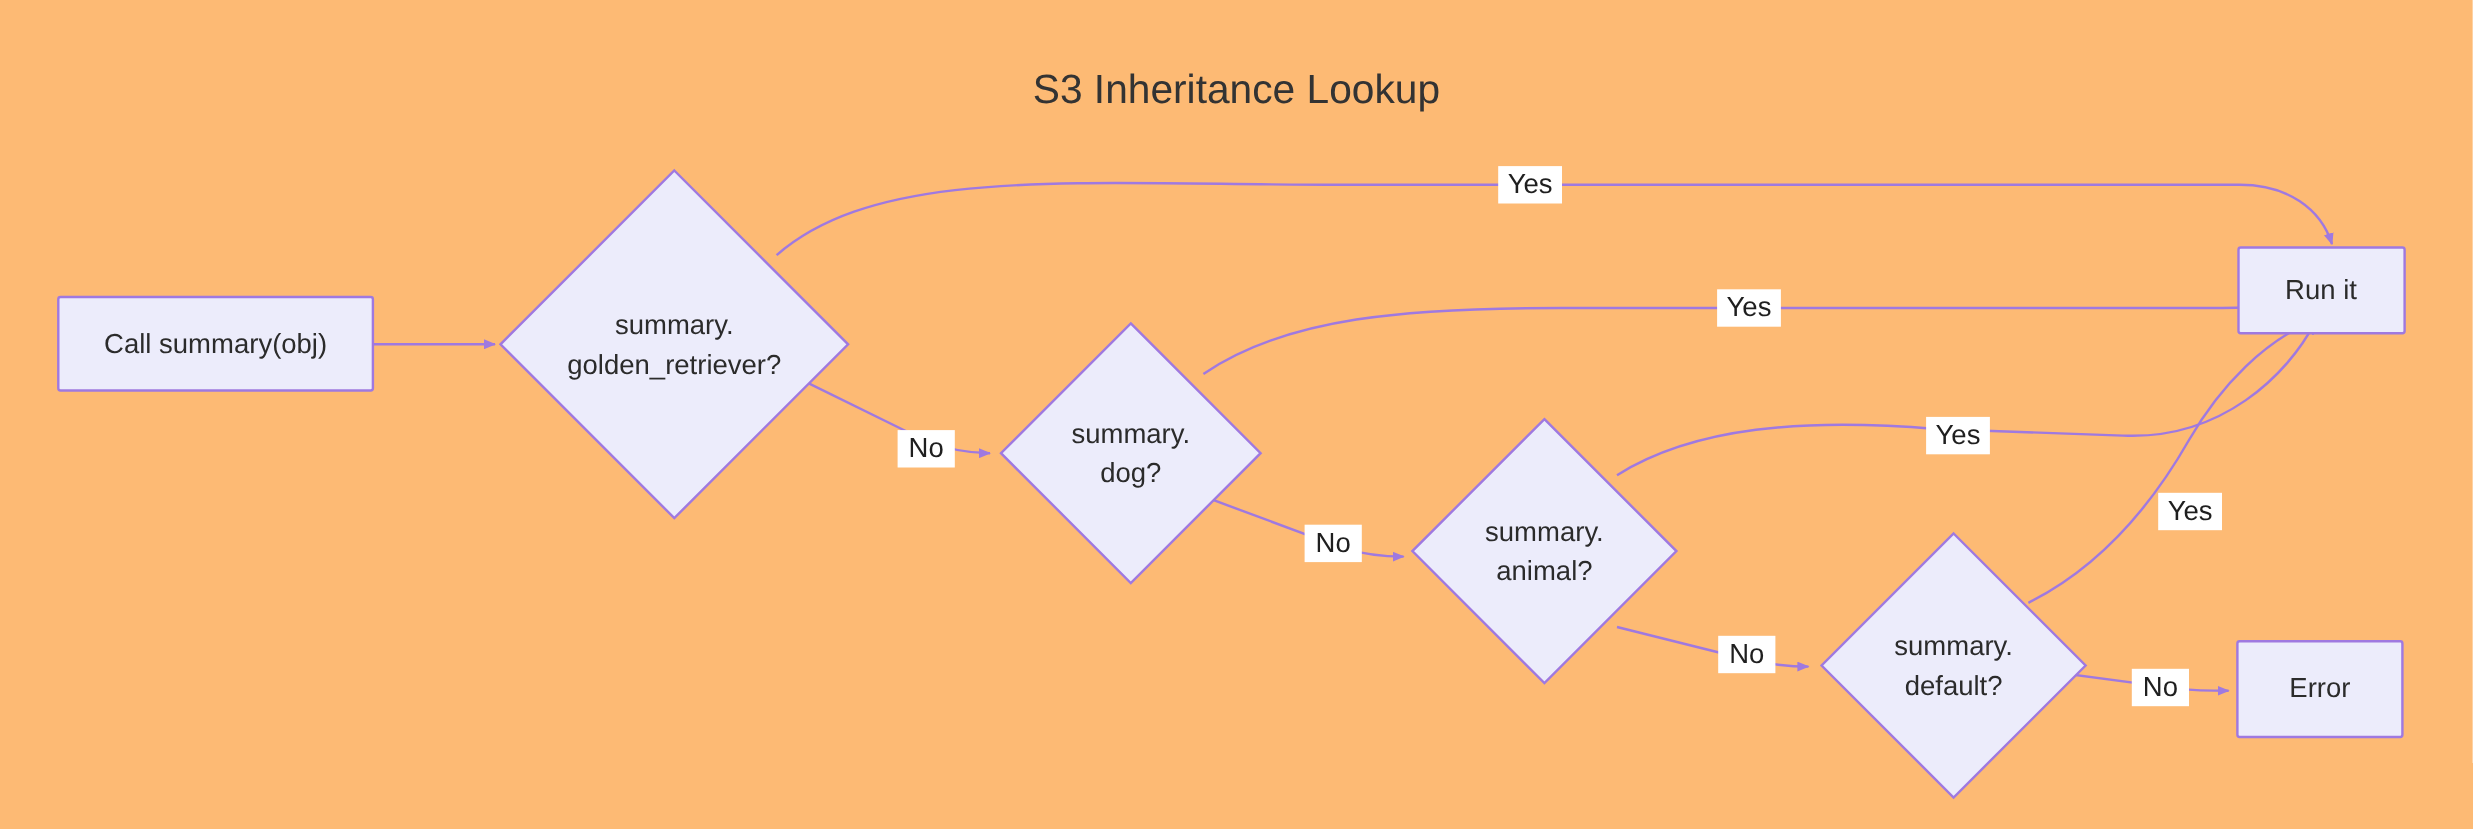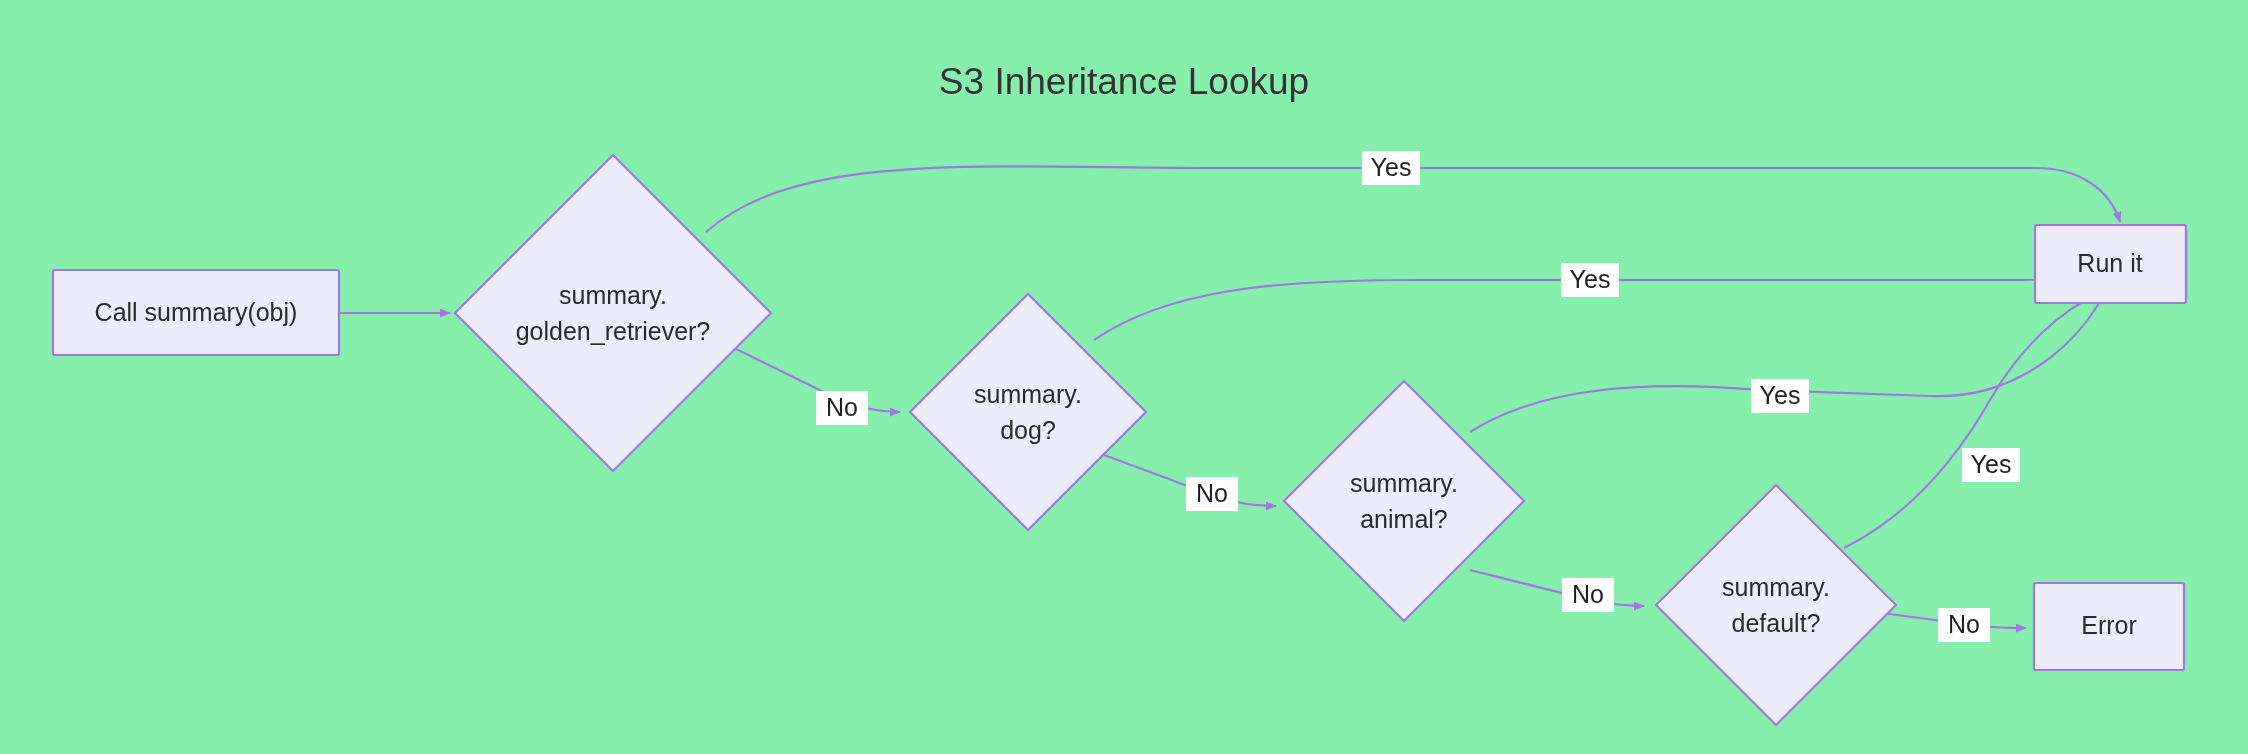--- a/index.html
+++ b/index.html
@@ -11,21 +11,21 @@
   body {
     font-family: "Liberation Sans", sans-serif;
     width: 2248px;
     height: 754px;
     overflow: hidden;
   }
   #diagram-root {
     position: relative;
     width: 2248px;
     height: 754px;
-    background: #86efac;
+    background: #fdba74;
   }
   #flow-svg {
     position: absolute;
     left: 0;
     top: 0;
     width: 2248px;
     height: 754px;
   }
   .node-shape {
     fill: #ececfb;

